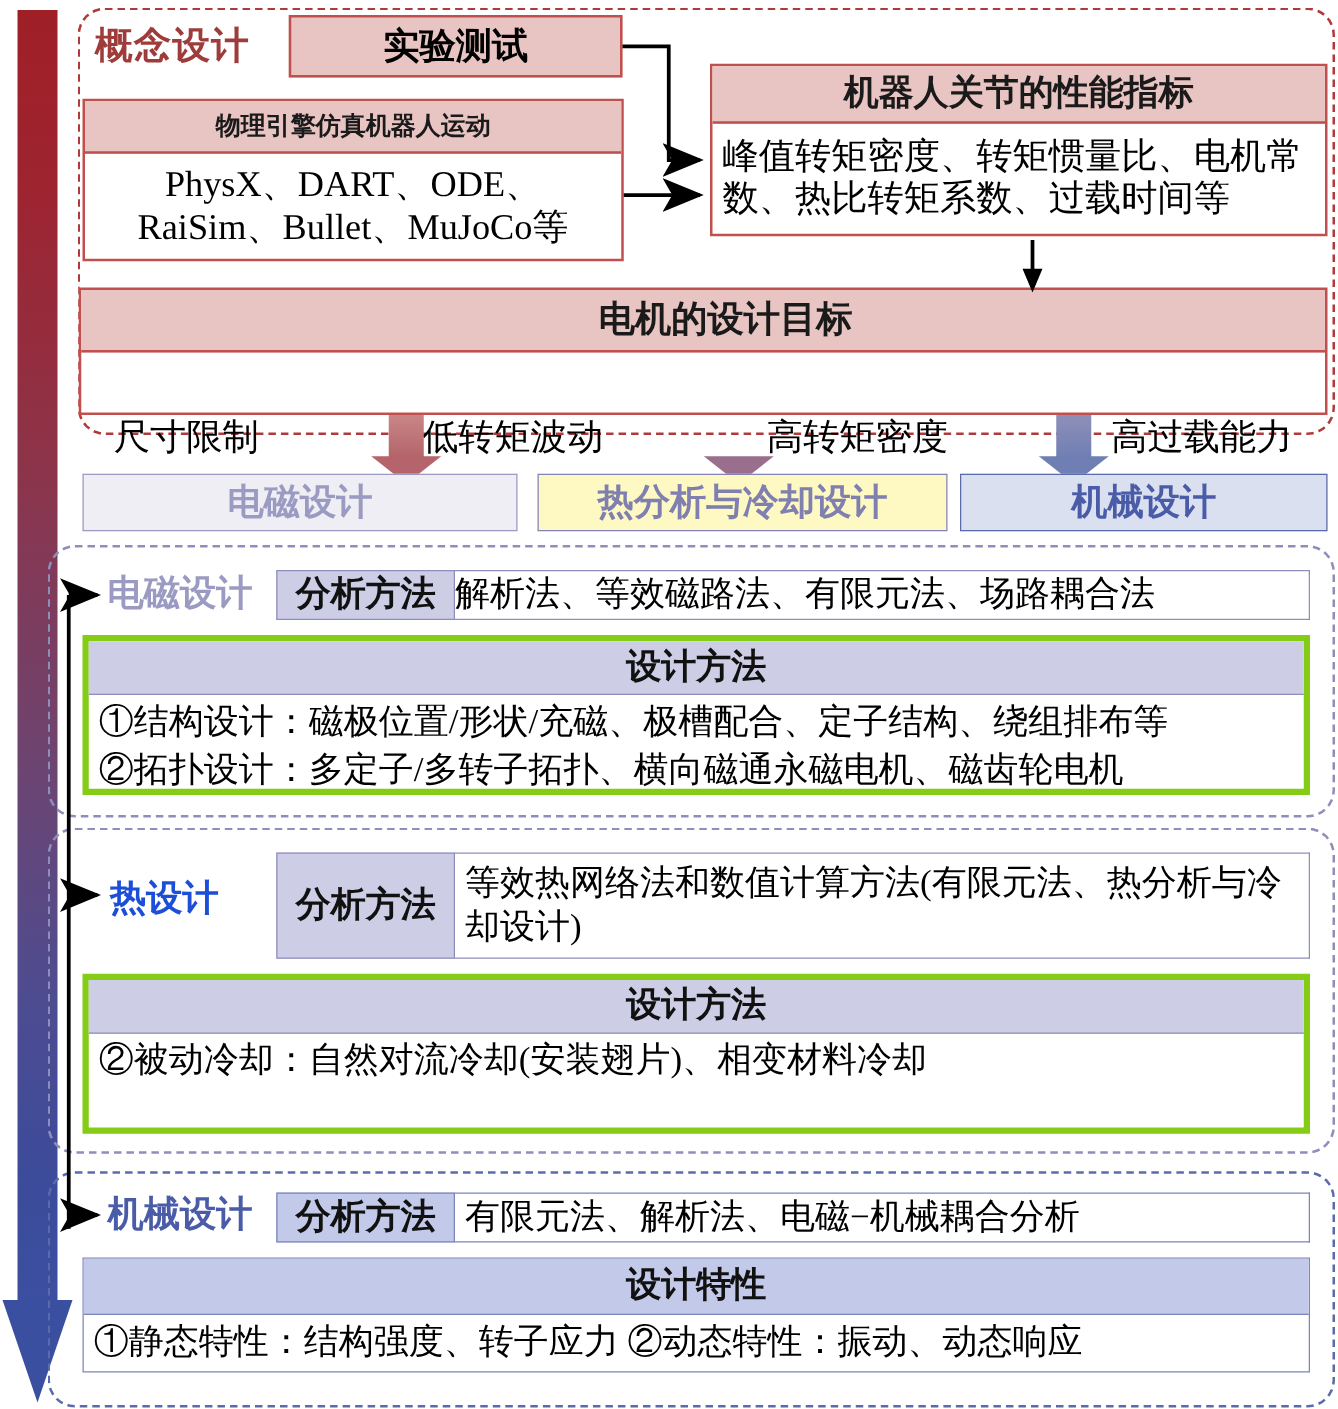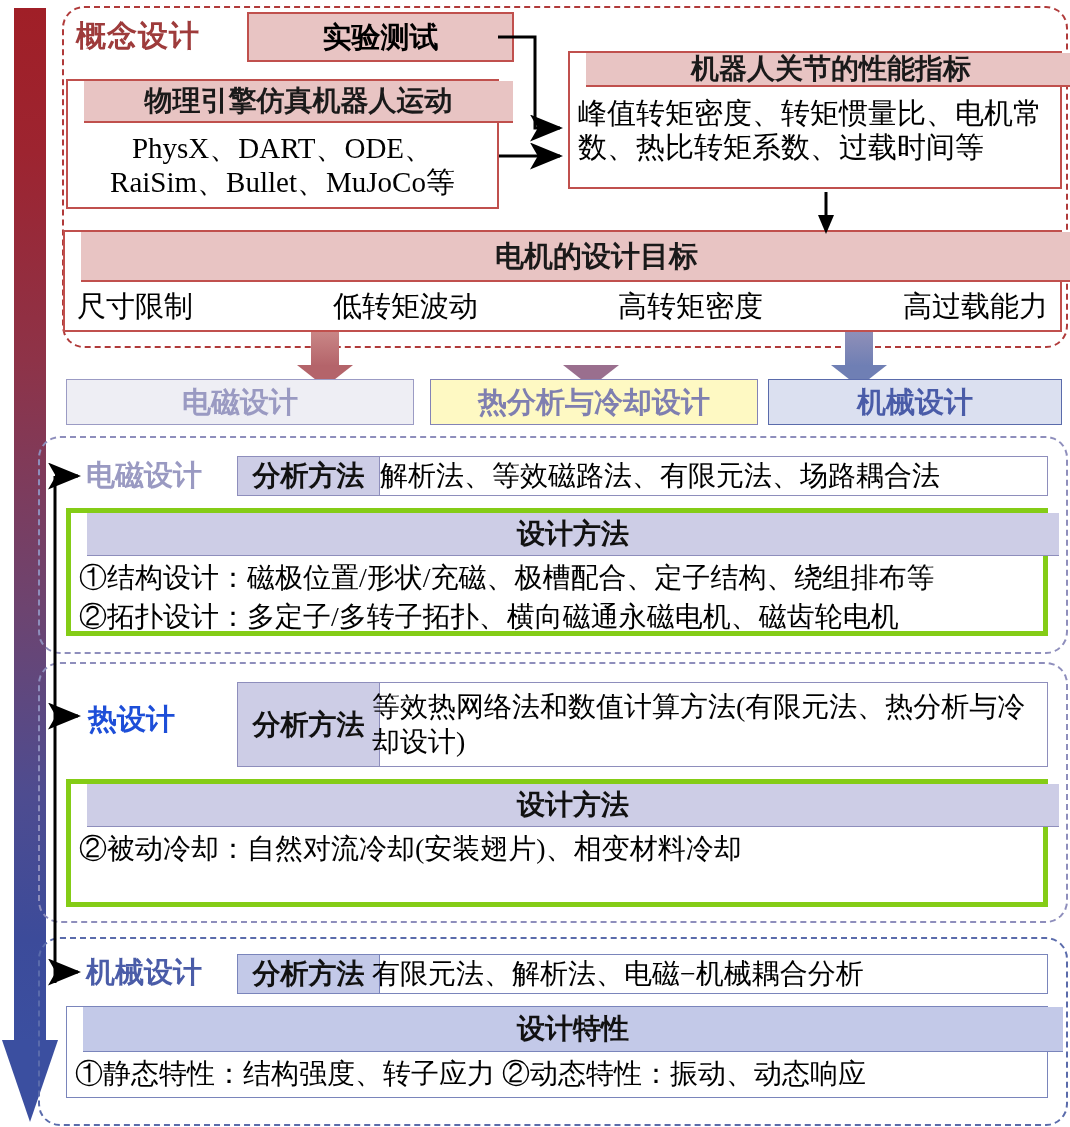--- a/index.html
+++ b/index.html
@@ -43,21 +43,20 @@
     position:absolute;
     box-sizing:border-box;
     background:#ffffff;
   }
   .hdr{
     box-sizing:border-box;
     display:flex;align-items:center;justify-content:center;
     font-weight:700;
     text-align:center;
     line-height:1.05;
-    margin-left:16px;
   }
   .bdy{
     box-sizing:border-box;
     display:flex;align-items:center;
     line-height:1.18;
   }
 
   
   .red-box{border:2px solid #c0504d;}
   .red-hdr{background:#e8c4c3;color:#1a1a1a;border-bottom:2px solid #c0504d;}
@@ -112,32 +111,32 @@
   <div class="left-arrow-shaft"></div>
   <div class="left-arrow-head"></div>
 
   <div class="dashdot" style="left:62px;top:6px;width:1002px;height:338px;border:2px dashed #b03a3a;"></div>
 
   <div class="concept-title" style="left:76px;top:16px;font-size:30px;">概念设计</div>
 
   <div class="hdr red-solid" style="position:absolute;left:231px;top:12px;width:267px;height:50px;font-size:29px;">实验测试</div>
 
   <div class="box red-box" style="left:66px;top:79px;width:433px;height:130px;">
-    <div class="hdr red-hdr" style="height:42px;width:100%;font-size:28px;">物理引擎仿真机器人运动</div>
+    <div class="hdr red-hdr" style="height:42px;width:100%;font-size:20px;">物理引擎仿真机器人运动</div>
     <div class="bdy" style="height:84px;width:100%;font-size:29px;padding:0 10px;text-align:center;justify-content:center;">PhysX、DART、ODE、RaiSim、Bullet、MuJoCo等</div>
   </div>
 
   <div class="box red-box" style="left:568px;top:51px;width:494px;height:138px;">
-    <div class="hdr red-hdr" style="height:34px;width:100%;font-size:28px;">机器人关节的性能指标</div>
+    <div class="hdr red-hdr" style="height:46px;width:100%;font-size:28px;">机器人关节的性能指标</div>
     <div class="bdy" style="height:86px;width:100%;font-size:29px;padding:0 8px;text-align:left;">峰值转矩密度、转矩惯量比、电机常数、热比转矩系数、过载时间等</div>
   </div>
 
   <div class="box red-box" style="left:63px;top:230px;width:999px;height:102px;">
     <div class="hdr red-hdr" style="height:50px;width:100%;font-size:29px;padding-left:36px;">电机的设计目标</div>
-    <div class="bdy" style="height:48px;width:100%;font-size:29px;padding:0 12px;justify-content:space-between;">
+    <div class="bdy" style="height:48px;width:100%;font-size:29px;padding:0 26px;justify-content:space-between;margin-top:44px;">
       <span>尺寸限制</span>
       <span>低转矩波动</span>
       <span>高转矩密度</span>
       <span>高过载能力</span>
     </div>
   </div>
 
   <div class="fat-arrow" style="left:297px;top:332px;width:56px;height:50px;">
     <div class="stem" style="background:linear-gradient(to bottom,#c98686,#b4646a);"></div>
     <div class="head" style="border-top:22px solid #b4646a;"></div>
@@ -153,21 +152,21 @@
 
   <div class="chip chip-1" style="left:66px;top:379px;width:348px;height:46px;font-size:29px;">电磁设计</div>
   <div class="chip chip-2" style="left:430px;top:379px;width:328px;height:46px;font-size:29px;">热分析与冷却设计</div>
   <div class="chip chip-3" style="left:768px;top:379px;width:294px;height:46px;font-size:29px;">机械设计</div>
 
   <div class="dashdot" style="left:38px;top:436px;width:1026px;height:214px;border:2px dashed #8e8ebc;"></div>
 
   <div class="sec-label" style="left:86px;top:461px;font-size:29px;color:#9a9ac2;">电磁设计</div>
 
   <div class="hdr pp-hdr" style="position:absolute;left:221px;top:456px;width:143px;height:40px;font-size:28px;border:1px solid #8e8ebc;">分析方法</div>
-  <div class="bdy" style="position:absolute;left:364px;top:456px;width:684px;height:40px;font-size:28px;padding-left:16px;border:1px solid #8e8ebc;border-left:none;box-sizing:border-box;">解析法、等效磁路法、有限元法、场路耦合法</div>
+  <div class="bdy" style="position:absolute;left:364px;top:456px;width:684px;height:40px;font-size:28px;padding-left:0;border:1px solid #8e8ebc;border-left:none;box-sizing:border-box;">解析法、等效磁路法、有限元法、场路耦合法</div>
 
   <div class="box pp-box" style="left:66px;top:508px;width:982px;height:128px;">
     <div class="hdr pp-hdr" style="height:43px;width:100%;font-size:28px;">设计方法</div>
     <div style="height:83px;width:100%;font-size:28px;padding:2px 8px 0 8px;box-sizing:border-box;line-height:1.4;">
       <div>①结构设计：磁极位置/形状/充磁、极槽配合、定子结构、绕组排布等</div>
       <div>②拓扑设计：多定子/多转子拓扑、横向磁通永磁电机、磁齿轮电机</div>
     </div>
   </div>
 
   <div class="dashdot" style="left:38px;top:662px;width:1026px;height:257px;border:2px dashed #8e8ebc;"></div>

